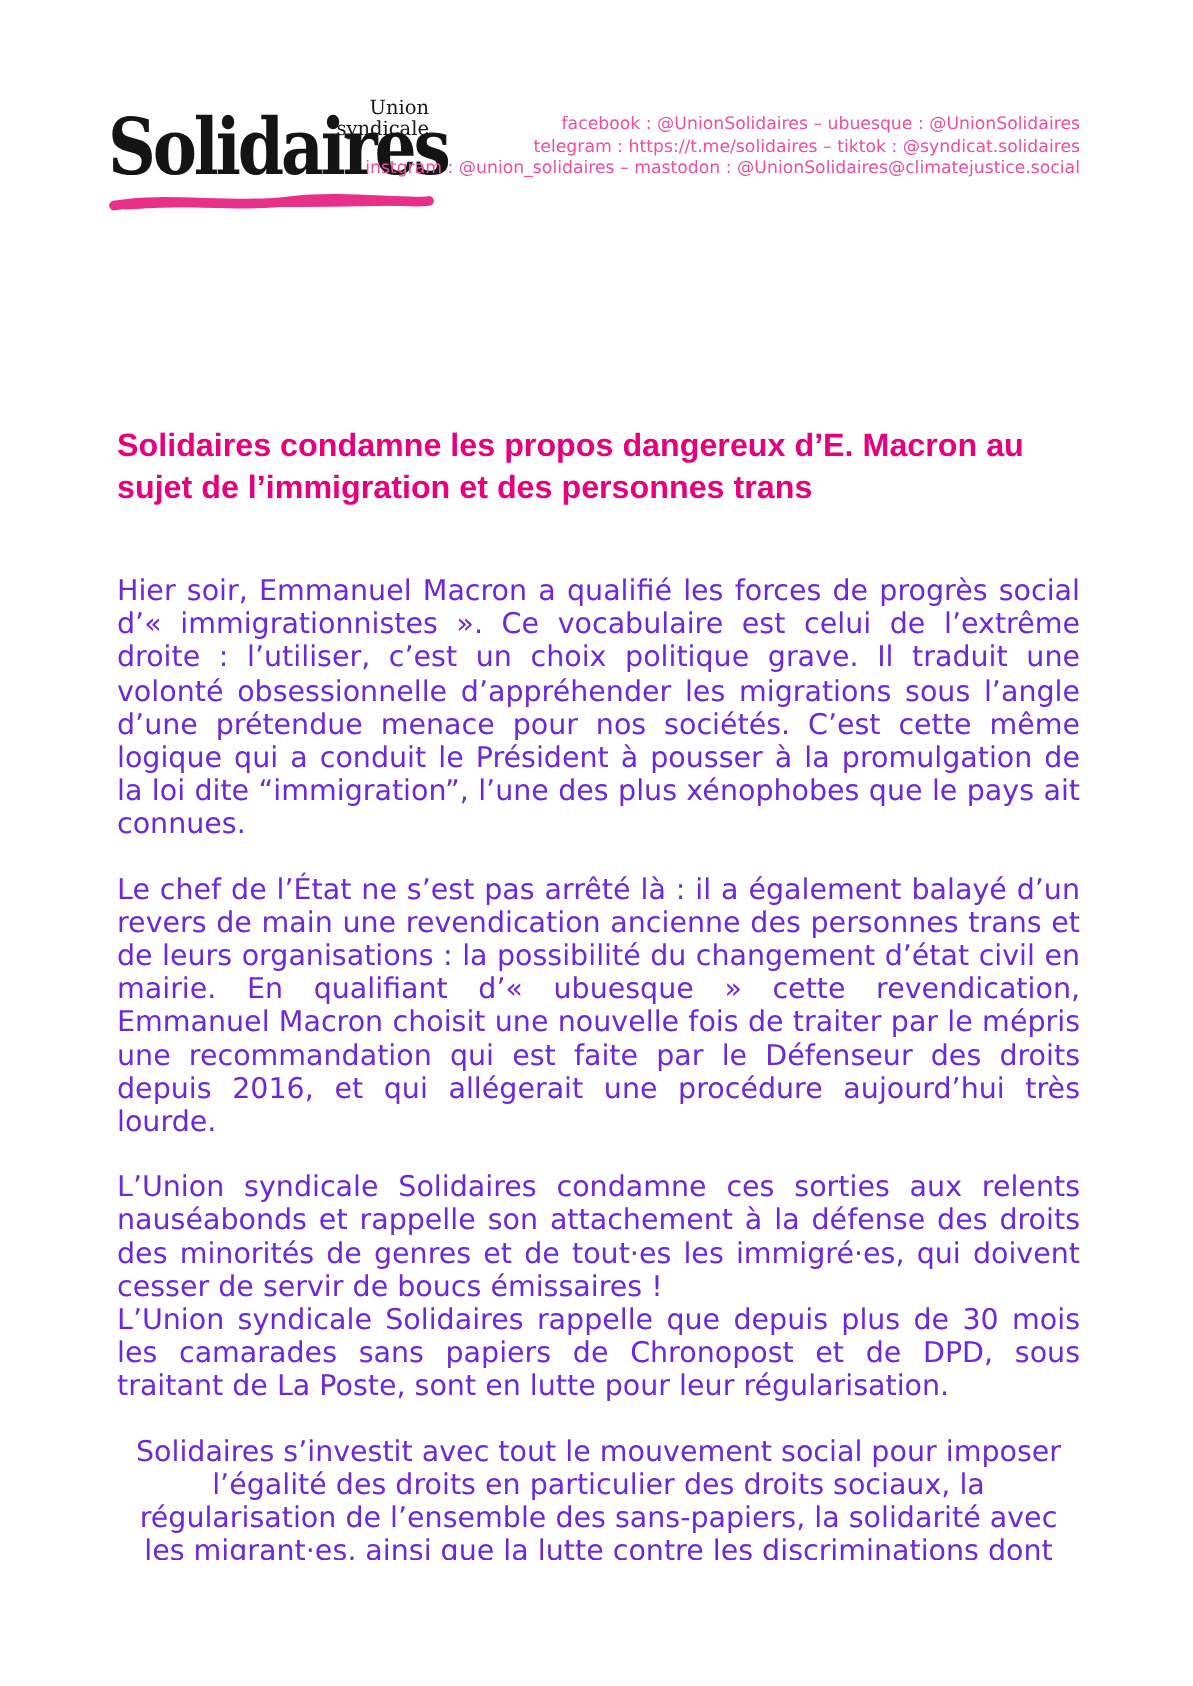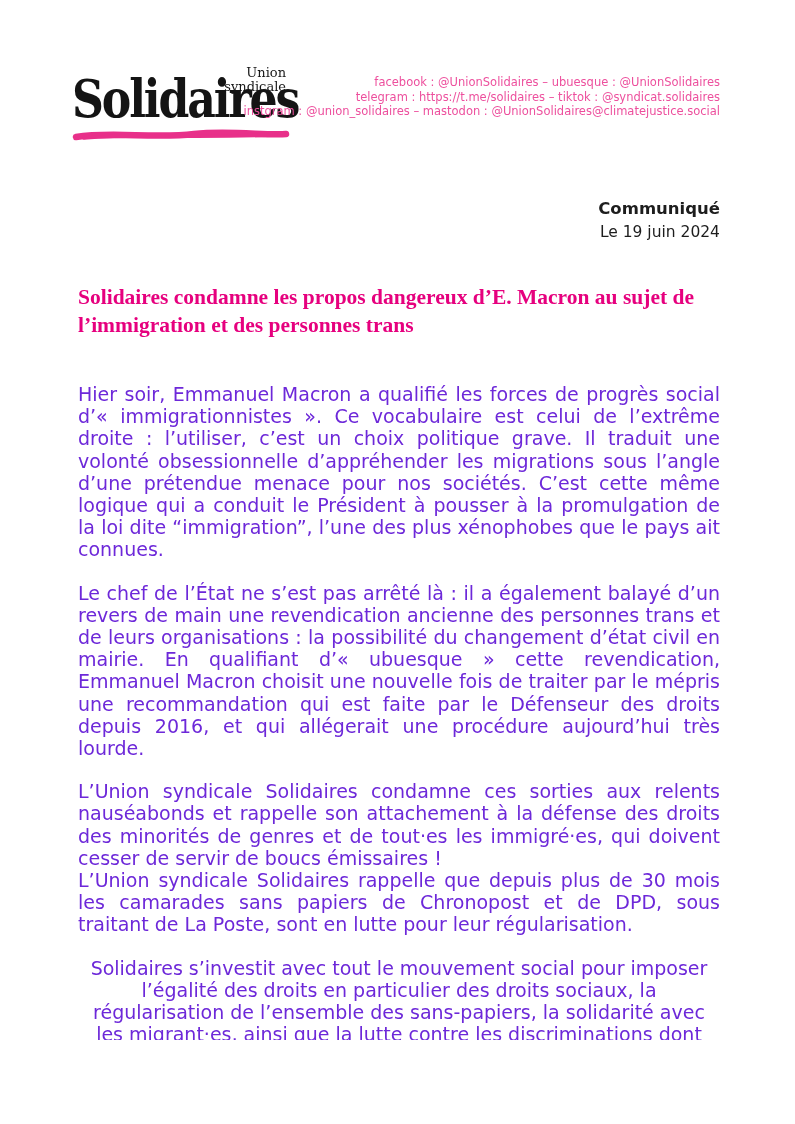--- a/index.html
+++ b/index.html
@@ -44,21 +44,21 @@
 
   
   .meta { position: absolute; top: 199px; right: 75px; text-align: right; color: #1d1d1d; }
   .meta .kicker { font-weight: 700; font-size: 16.5px; line-height: 20px; }
   .meta .date { font-size: 15.5px; line-height: 20px; margin-top: 3px; }
 
   
   .content { position: absolute; left: 78px; top: 283px; width: 642px; }
   .title {
     margin: 0 0 44px 0;
-    font-family: Liberation Serif, serif;
+    font-family: Liberation Sans, sans-serif;
     font-weight: 700;
     font-size: 21.5px; line-height: 28px;
     color: #e6007e;
   }
   .content p {
     margin: 0 0 21px 0;
     font-size: 19px; line-height: 22.2px;
     color: #6d28d9;
     text-align: justify;
     white-space: pre-line;
@@ -83,24 +83,20 @@
       </svg>
     </div>
 
     <div class="social">
       <div>facebook : @UnionSolidaires – ubuesque : @UnionSolidaires</div>
       <div>telegram : https://t.me/solidaires – tiktok : @syndicat.solidaires</div>
       <div>instgram : @union_solidaires – mastodon : @UnionSolidaires@climatejustice.social</div>
     </div>
   </header>
 
-  <div class="meta">
-    <div class="kicker">Communiqué</div>
-    <div class="date">Le 19 juin 2024</div>
-  </div>
 
   <main class="content">
     <h1 class="title">Solidaires condamne les propos dangereux d’E. Macron au sujet de l’immigration et des personnes trans</h1>
     <p>Hier soir, Emmanuel Macron a qualifié les forces de progrès social d’« immigrationnistes ». Ce vocabulaire est celui de l’extrême droite : l’utiliser, c’est un choix politique grave. Il traduit une volonté obsessionnelle d’appréhender les migrations sous l’angle d’une prétendue menace pour nos sociétés. C’est cette même logique qui a conduit le Président à pousser à la promulgation de la loi dite “immigration”, l’une des plus xénophobes que le pays ait connues.</p>
     <p>Le chef de l’État ne s’est pas arrêté là : il a également balayé d’un revers de main une revendication ancienne des personnes trans et de leurs organisations : la possibilité du changement d’état civil en mairie. En qualifiant d’« ubuesque » cette revendication, Emmanuel Macron choisit une nouvelle fois de traiter par le mépris une recommandation qui est faite par le Défenseur des droits depuis 2016, et qui allégerait une procédure aujourd’hui très lourde.</p>
     <p>L’Union syndicale Solidaires condamne ces sorties aux relents nauséabonds et rappelle son attachement à la défense des droits des minorités de genres et de tout·es les immigré·es, qui doivent cesser de servir de boucs émissaires !
 L’Union syndicale Solidaires rappelle que depuis plus de 30 mois les camarades sans papiers de Chronopost et de DPD, sous traitant de La Poste, sont en lutte pour leur régularisation.</p>
     <p class="align-left">Solidaires s’investit avec tout le mouvement social pour imposer l’égalité des droits en particulier des droits sociaux, la régularisation de l’ensemble des sans-papiers, la solidarité avec les migrant·es, ainsi que la lutte contre les discriminations dont sont victimes les personnes trans.</p>
   </main>
 

